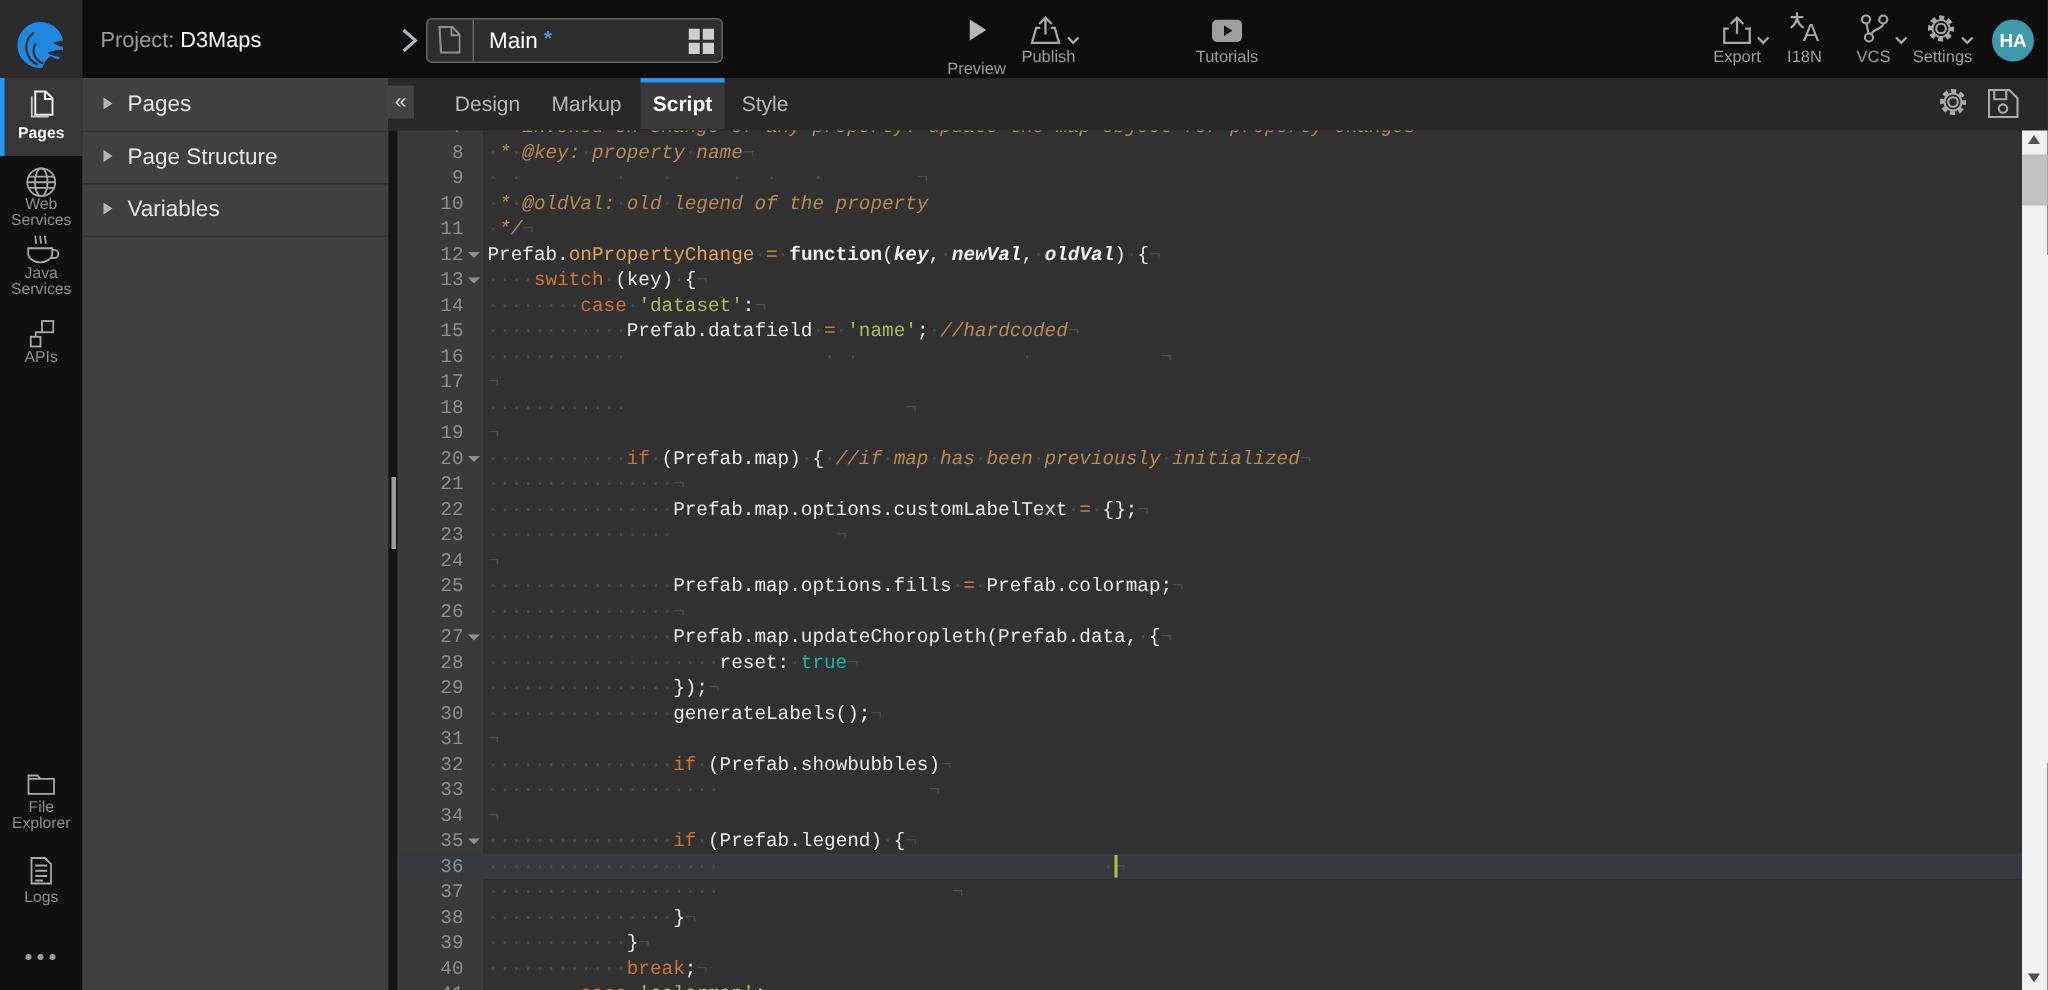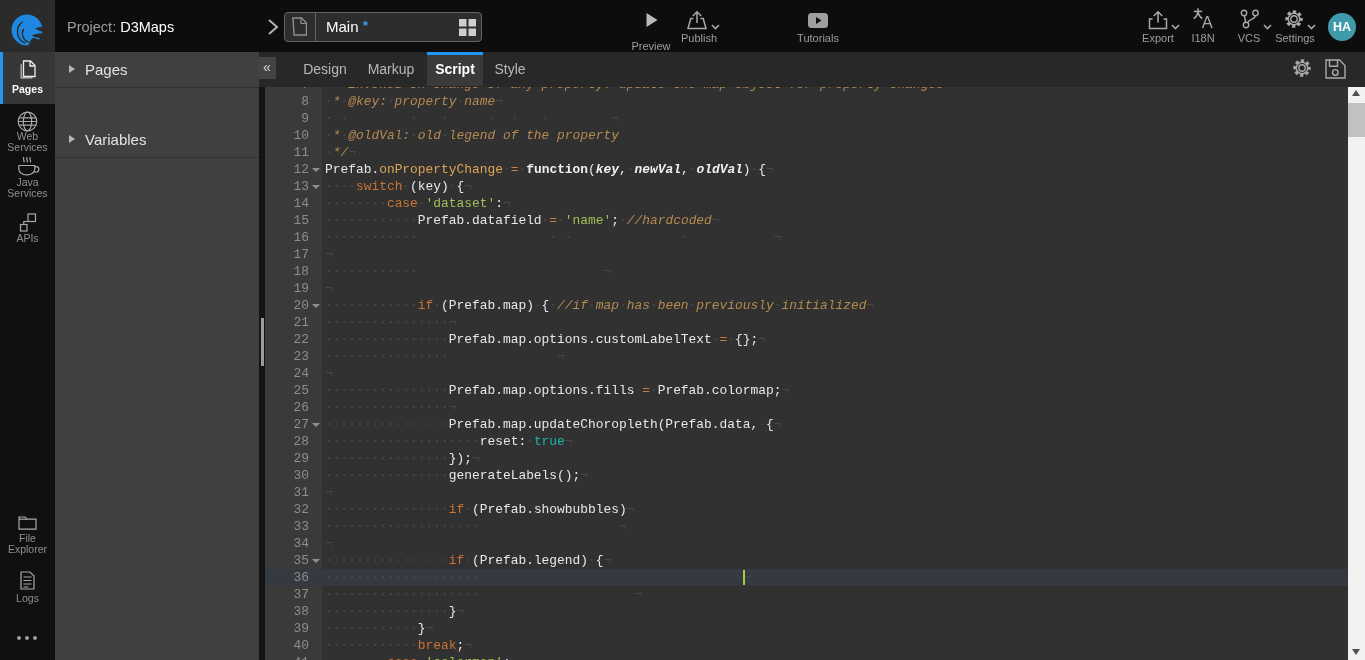--- a/index.html
+++ b/index.html
@@ -207,20 +207,24 @@
 <div class="raillabel" style="left:0;top:593px">Logs</div>
 <div class="abs" style="left:17px;top:636px;width:22px;height:4px">
     <div style="position:absolute;left:0;top:0;width:4px;height:4px;border-radius:50%;background:#9e9e9e"></div>
     <div style="position:absolute;left:8px;top:0;width:4px;height:4px;border-radius:50%;background:#9e9e9e"></div>
     <div style="position:absolute;left:16px;top:0;width:4px;height:4px;border-radius:50%;background:#9e9e9e"></div>
   </div>
 <div id="panel">
 <div class="prow" style="top:0">
       <div class="tri"></div>
       <div class="t">Pages</div>
+    </div>
+<div class="prow" style="top:35px">
+      <div class="tri"></div>
+      <div class="t">Page Structure</div>
     </div>
 <div class="prow" style="top:70px">
       <div class="tri"></div>
       <div class="t">Variables</div>
     </div>
 </div>
 <div id="pdivider"></div>
 <div class="abs" style="left:261px;top:318px;width:3px;height:48px;background:#9b9b9b"></div>
 <div id="tabbar"></div>
 <div class="abs" style="left:427px;top:52px;width:56px;height:34px;background:#3a3a3a;border-top:3px solid #2196f3"></div>

